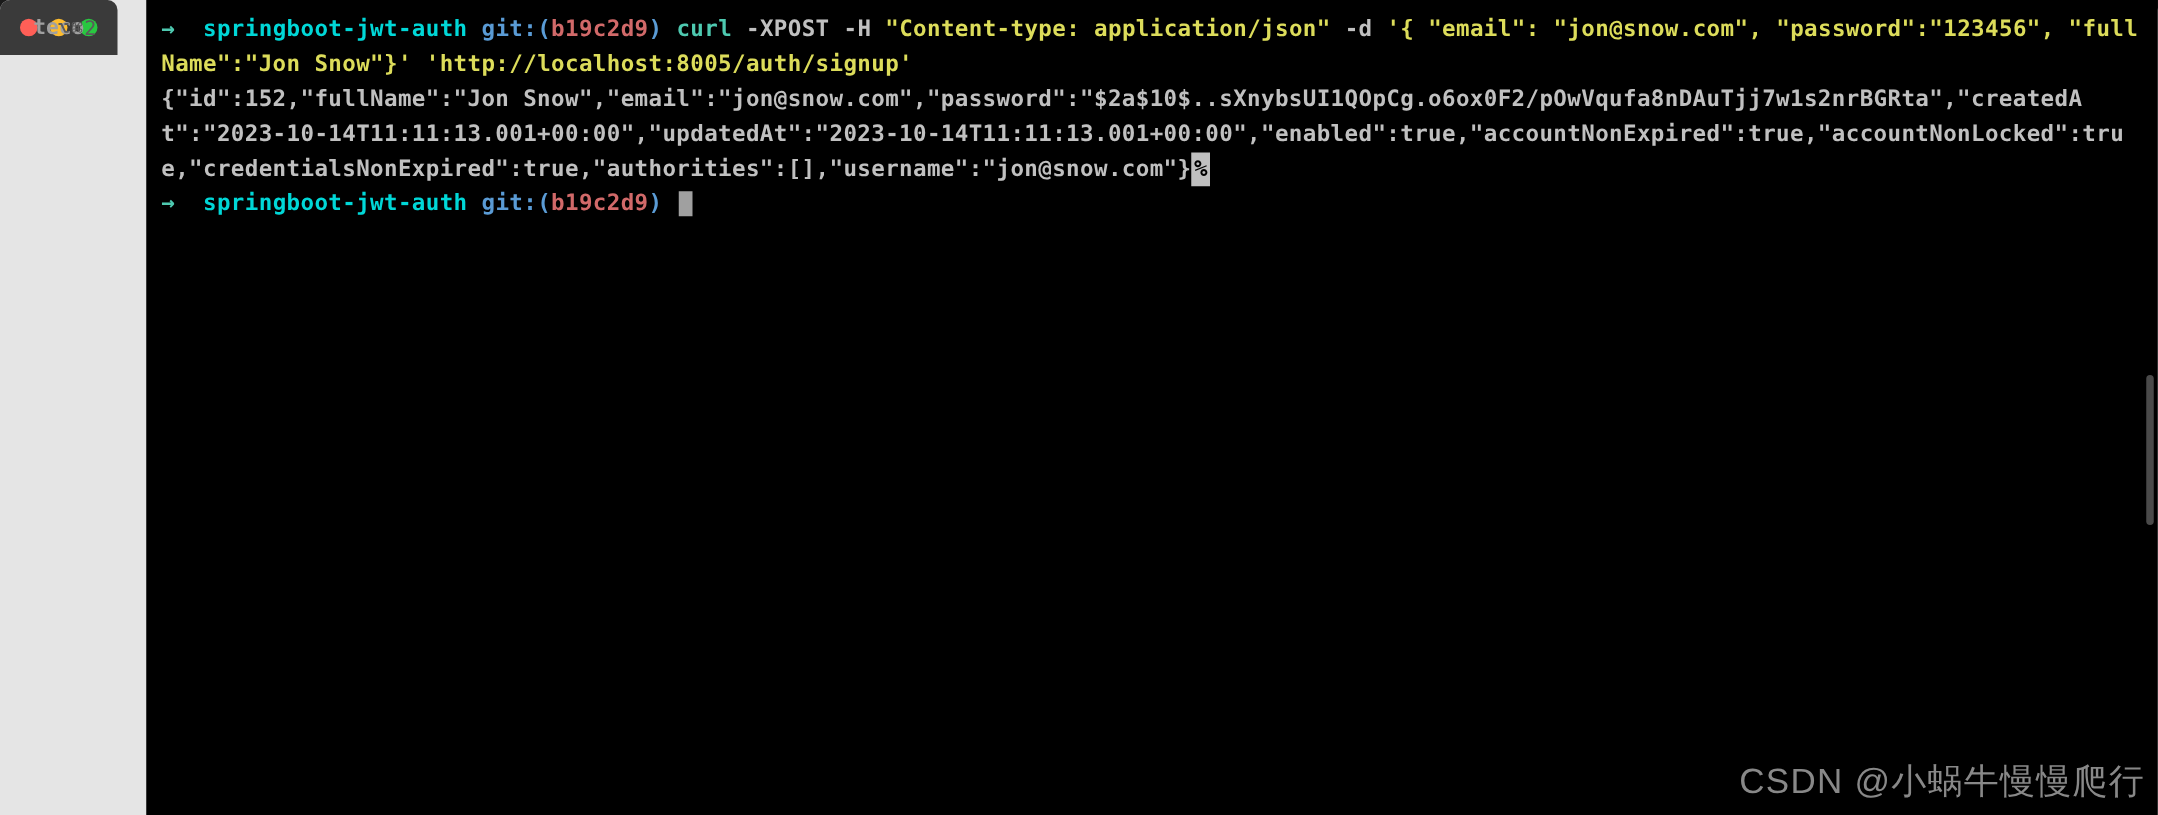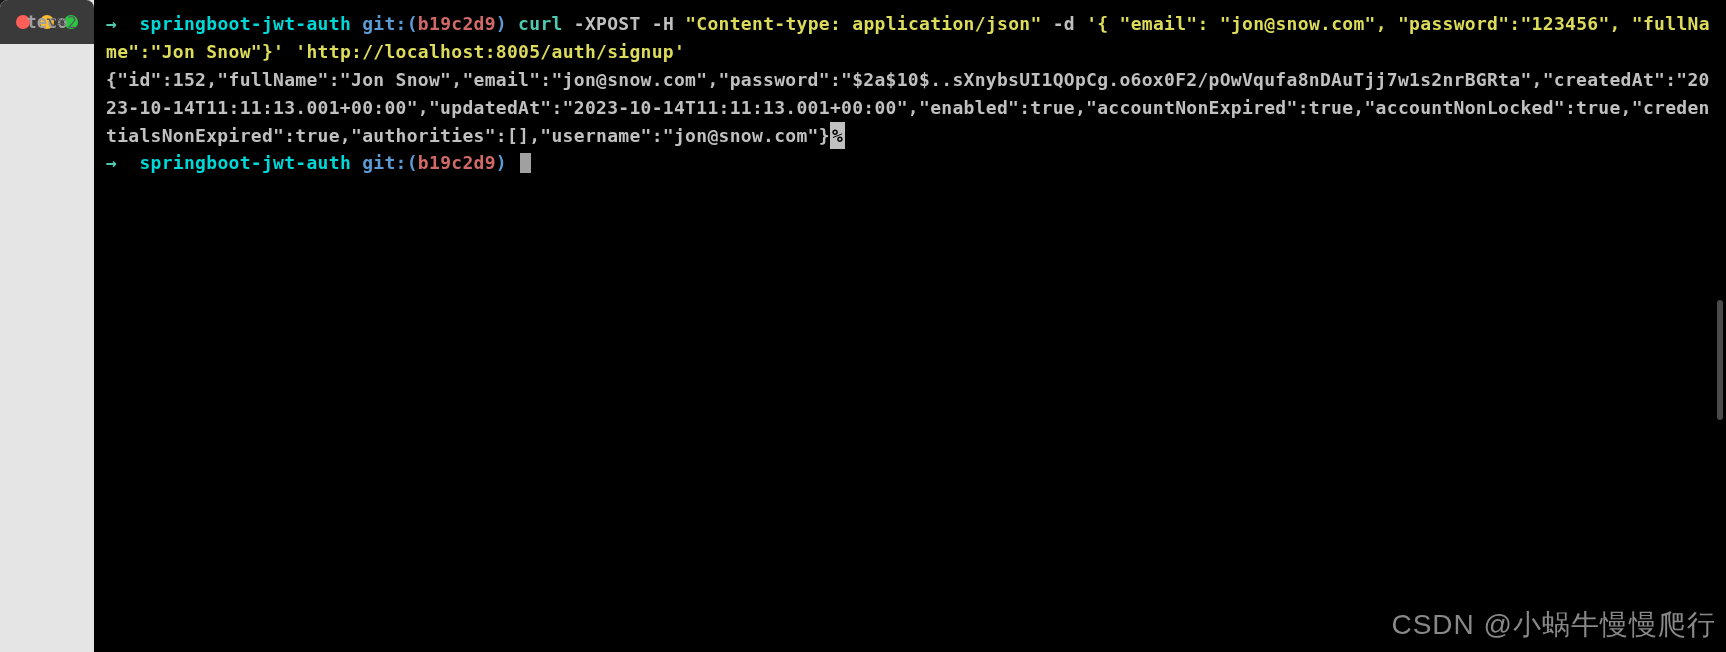--- a/index.html
+++ b/index.html
@@ -64,20 +64,21 @@
     .terminal-body {
       flex: 1;
       background: #000000;
       padding: 10px 12px;
       color: #c0c0c0;
       line-height: 1.55;
       white-space: pre-wrap;
       word-break: break-all;
       font-weight: bold;
       letter-spacing: 0.3px;
+      margin-left: 23px;
     }
     .prompt-arrow {
       color: #4ec9b0;
     }
     .prompt-dir {
       color: #00d7d7;
     }
     .prompt-git {
       color: #5a9bd5;
     }

